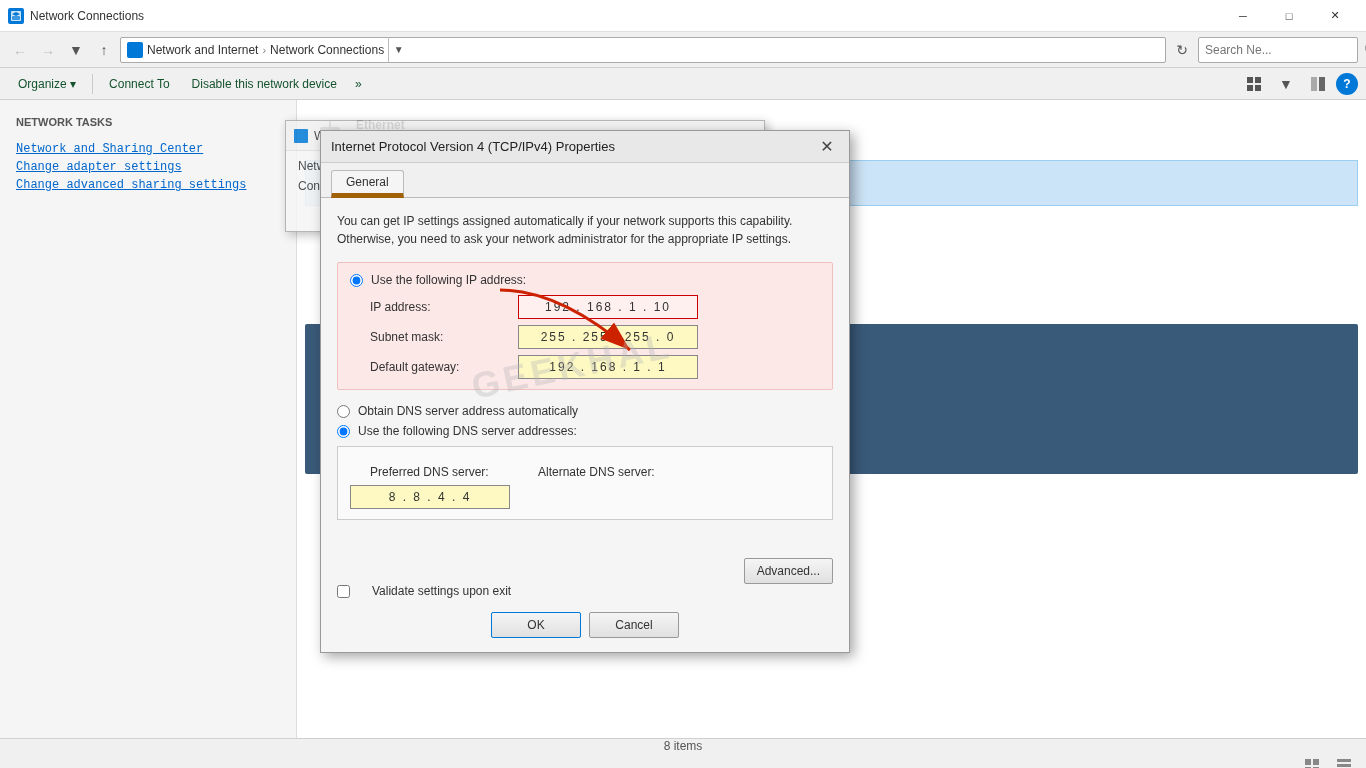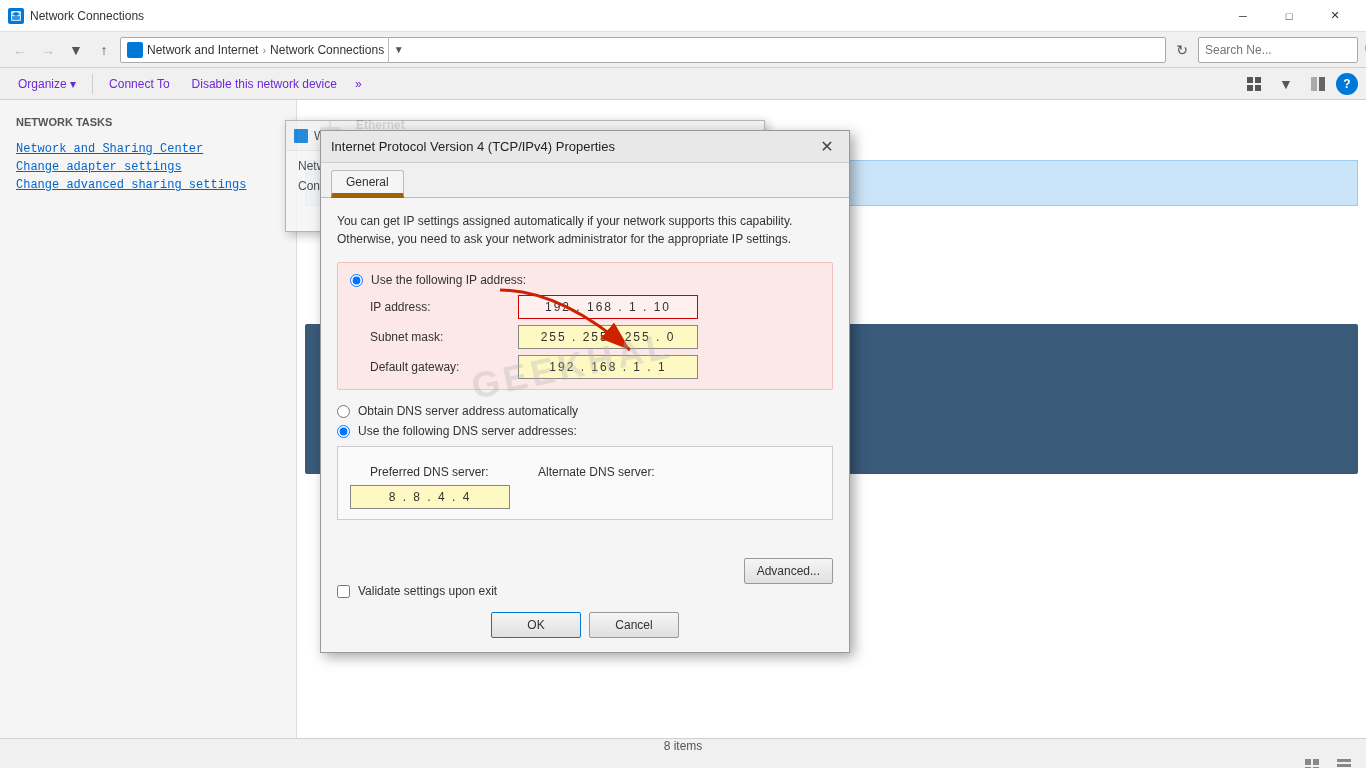--- a/index.html
+++ b/index.html
@@ -136,21 +136,21 @@
       border-bottom: 1px solid #d0d0d0;
       gap: 2px;
     }
     .toolbar-btn {
       height: 26px;
       padding: 0 10px;
       border: none;
       background: transparent;
       cursor: pointer;
       font-size: 12px;
-      color: #6d28d9;
+      color: #14532d;
       display: flex; align-items: center; gap: 4px;
       border-radius: 2px;
     }
     .toolbar-sep {
       width: 1px; height: 20px;
       background: #ccc;
       margin: 0 4px;
     }
     .toolbar-more {
       padding: 0 6px;
@@ -421,21 +421,21 @@
       display: flex;
       align-items: center;
       gap: 8px;
       background: #f5f5f5;
     }
     .checkbox-row {
       display: flex;
       align-items: flex-end;
       font-size: 12px;
       color: #333;
-      gap: 8px;
+      gap: 22px;
       margin-top: 40px;
     }
     .spacer { flex: 1; }
     .dialog-btn {
       min-width: 80px;
       height: 26px;
       border: 1px solid #999;
       background: linear-gradient(to bottom, #f5f5f5, #e0e0e0);
       cursor: pointer;
       font-size: 12px;

